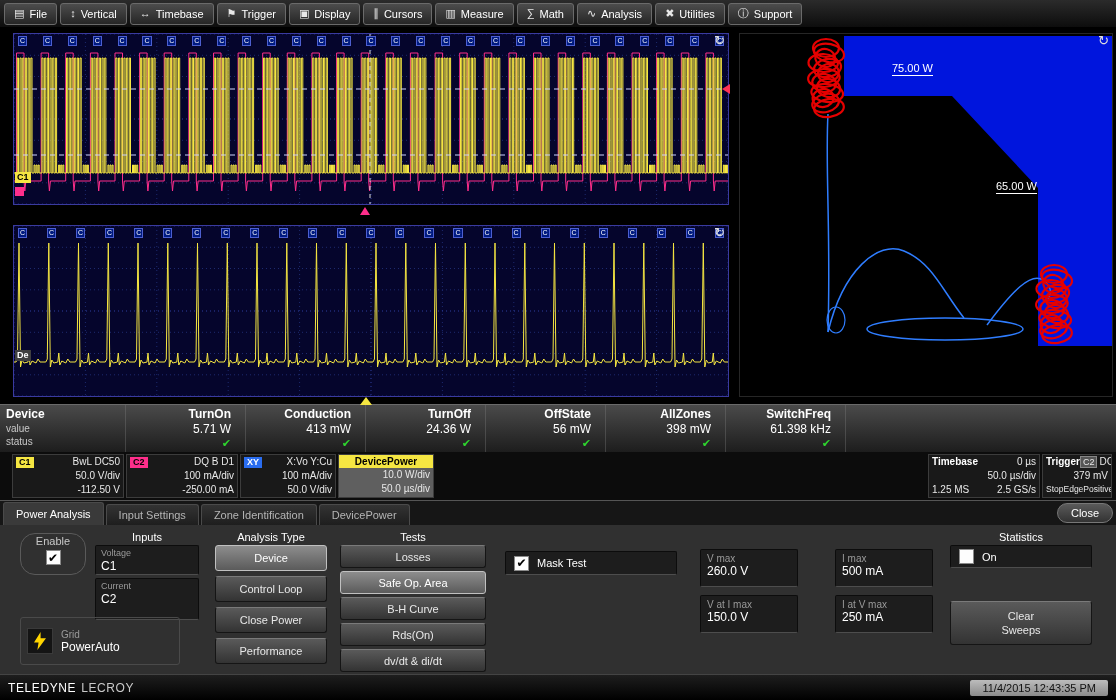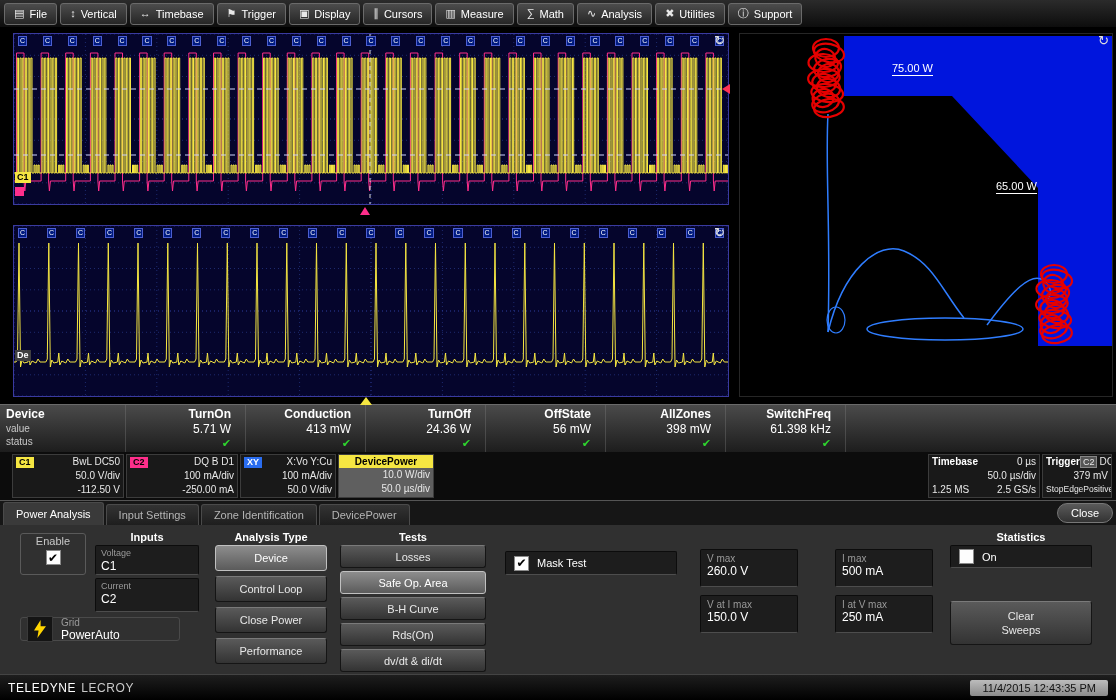--- a/index.html
+++ b/index.html
@@ -68,30 +68,30 @@
   .chip{background:#555;border:1px solid #888;padding:0 2px;font-size:9px;line-height:10px;margin-right:2px}
   .tinyrow{display:flex;justify-content:space-between;font-size:8.5px;padding:1px 3px;color:#e8e8e8}
 
   
   .dialog{position:absolute;top:500px;left:0;width:1116px;height:174px;background:#2e2e2e;border-top:1px solid #555}
   .tabbar{position:absolute;top:0;left:0;width:100%;height:24px;background:#161616;display:flex;align-items:flex-end;padding:0 3px;gap:2px}
   .tab{height:21px;padding:0 12px;display:flex;align-items:center;font-size:11px;color:#b5b5b5;background:linear-gradient(#333,#1e1e1e);border:1px solid #4a4a4a;border-bottom:none;border-radius:3px 3px 0 0;cursor:pointer;white-space:nowrap}
   .tab.active{background:#3a3a3a;color:#fff;height:23px}
   .closebtn{margin-left:auto;margin-bottom:2px;height:20px;width:56px;background:linear-gradient(#5a5a5a,#333);border:1px solid #777;border-radius:10px;color:#fff;font-size:11px;display:flex;align-items:center;justify-content:center;cursor:pointer}
   .dbody{position:absolute;top:24px;left:0;right:0;bottom:0;background:#303030}
-  .sechdr{position:absolute;font-size:11px;font-weight:bold;color:#fff;text-align:center}
+  .sechdr{position:absolute;font-size:11px;font-weight:normal;color:#fff;text-align:center}
   .btn{position:absolute;background:linear-gradient(#5a5a5a,#333);border:1px solid #151515;border-top-color:#7a7a7a;border-radius:3px;color:#e8e8e8;font-size:11px;display:flex;align-items:center;justify-content:center;cursor:pointer}
   .btn.sel{background:linear-gradient(#8d8d8d,#5b5b5b);color:#fff;border:1px solid #c0c0c0}
   .inset{position:absolute;background:#1d1d1d;border:1px solid #0c0c0c;border-bottom-color:#4d4d4d;border-radius:2px}
   .flabel{font-size:9px;color:#9a9a9a;line-height:11px}
   .fvalue{font-size:12px;color:#fff;line-height:14px}
   .cb{width:15px;height:15px;background:#fdfdfd;border:1px solid #8a8a8a;display:flex;align-items:center;justify-content:center;font-size:12px;font-weight:bold;color:#000;cursor:pointer;flex:0 0 auto}
-  .enablebox{position:absolute;left:20px;top:8px;width:66px;height:42px;border:1px solid #5a5a5a;border-radius:3px;display:flex;flex-direction:column;align-items:center;gap:3px;padding-top:2px}
+  .enablebox{position:absolute;left:20px;top:8px;width:66px;height:42px;border:1px solid #5a5a5a;border-radius:15px;display:flex;flex-direction:column;align-items:center;gap:3px;padding-top:2px}
   .enablebox .flabel{font-size:11px;color:#c8c8c8}
-  .gridbox{position:absolute;left:20px;top:92px;width:160px;height:24px;border:1px solid #4a4a4a;border-radius:3px;display:flex;align-items:center;gap:8px;padding:0 6px}
+  .gridbox{position:absolute;left:20px;top:92px;width:160px;height:48px;border:1px solid #4a4a4a;border-radius:3px;display:flex;align-items:center;gap:8px;padding:0 6px}
   .boltbox{width:26px;height:26px;background:#141414;border:1px solid #3a3a3a;display:flex;align-items:center;justify-content:center}
   .bolt{width:12px;height:18px;background:#ffd500;clip-path:polygon(55% 0,0 58%,38% 58%,28% 100%,100% 35%,55% 35%)}
   .hflex{display:flex;align-items:center;gap:8px;padding:0 8px}
 
   
   .statusbar{position:absolute;top:674px;left:0;width:1116px;height:26px;background:linear-gradient(#1e1e1e,#000);display:flex;align-items:center;padding:0 8px;border-top:1px solid #444}
   .brand{font-size:12px;color:#fff;letter-spacing:.6px}
   .brand .b1{font-weight:normal}
   .brand .b2{color:#c9c9c9;margin-left:5px}
   .datetime{margin-left:auto;background:linear-gradient(#bcbcbc,#8a8a8a);color:#111;font-size:11px;padding:2px 12px;border-radius:2px}
@@ -444,21 +444,21 @@
         <span class="cb">
             <span>✔</span>
           </span>
       </div>
 
       <div class="sechdr" style="left:95px;top:6px;width:104px">Inputs</div>
       <div class="inset" style="left:95px;top:20px;width:104px;height:30px;padding:2px 5px">
         <div class="flabel">Voltage</div>
         <div class="fvalue">C1</div>
       </div>
-      <div class="inset" style="left:95px;top:53px;width:104px;height:34px;padding:2px 5px">
+      <div class="inset" style="left:95px;top:53px;width:104px;height:42px;padding:2px 5px">
         <div class="flabel">Current</div>
         <div class="fvalue">C2</div>
       </div>
 
       <div class="gridbox">
         <span class="boltbox">
             <span class="bolt"></span>
           </span>
         <span>
           <div class="flabel" style="font-size:10px">Grid</div>

